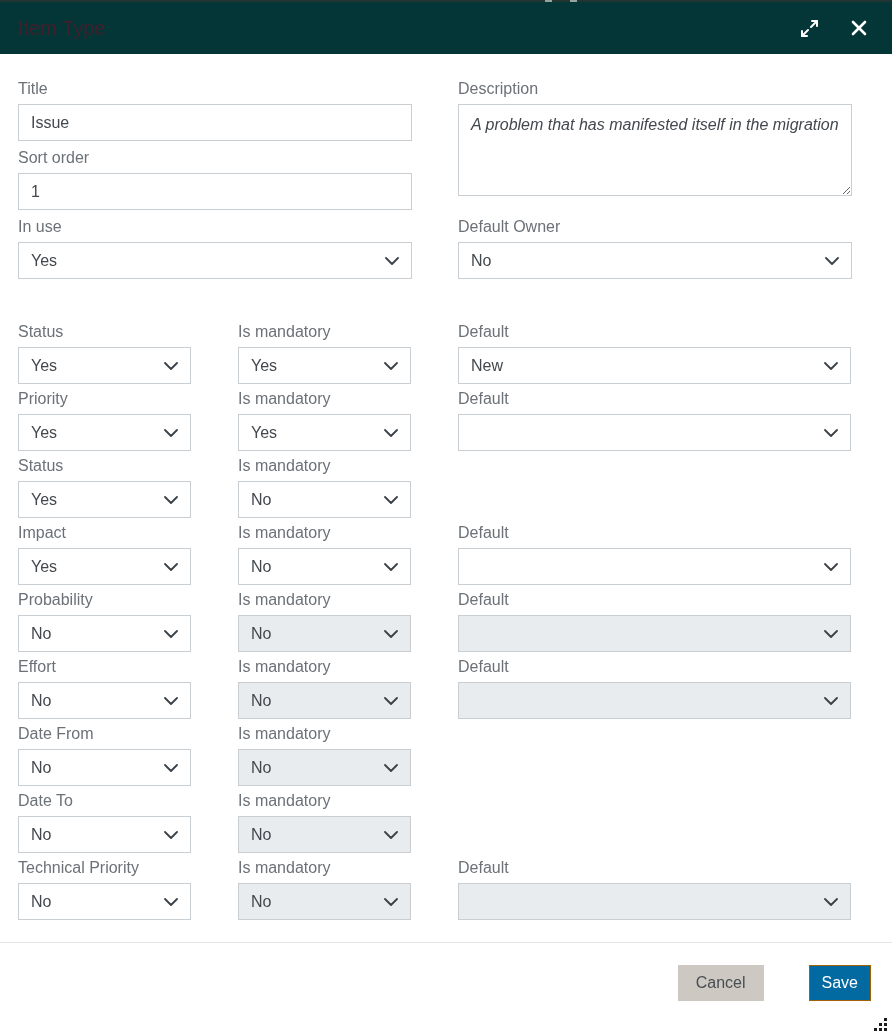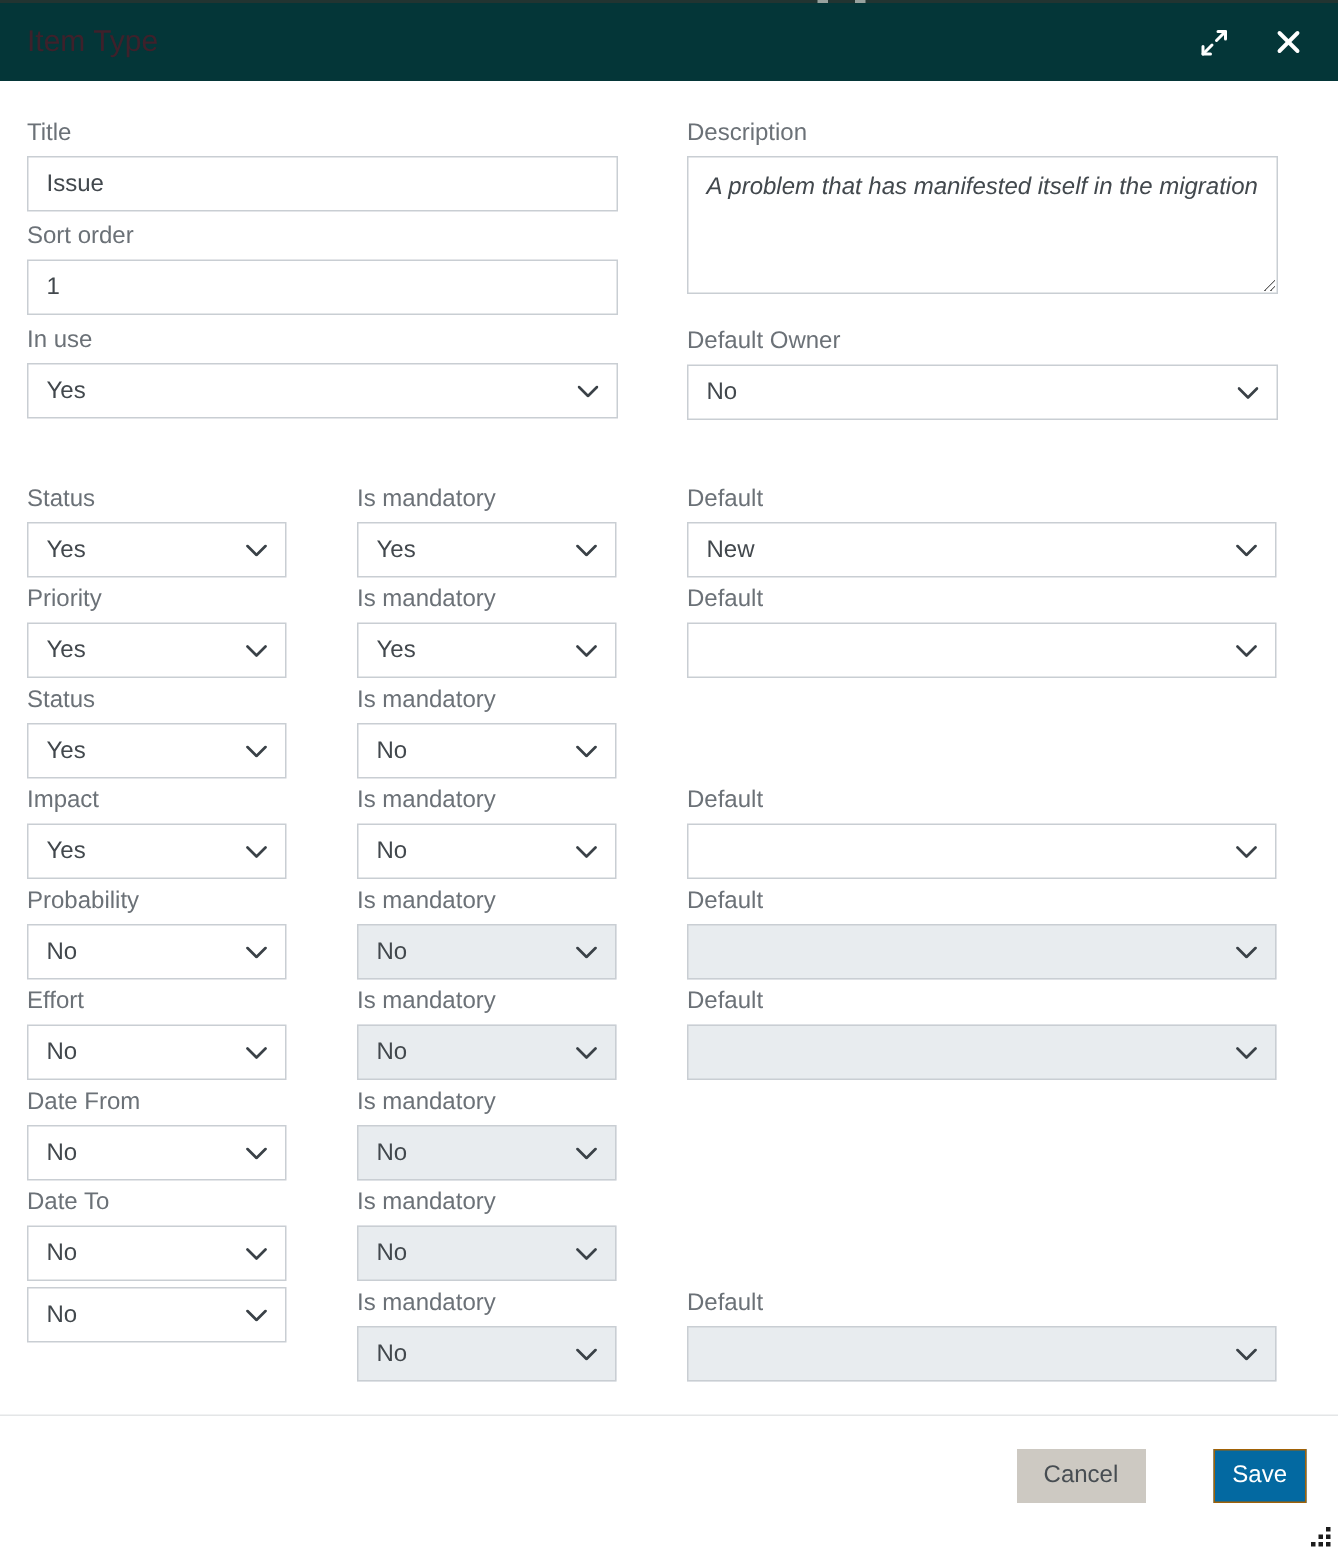--- a/index.html
+++ b/index.html
@@ -457,20 +457,21 @@
     <div class="lbl">Is mandatory</div>
     <div class="selwrap">
       <select disabled="" class="disabled"><option>No</option></select>
       <svg class="chev" width="14" height="8" viewBox="0 0 14 8">
             <path d="M1 1l6 6 6-6" fill="none" stroke="#3a4147" stroke-width="1.8" stroke-linecap="round" stroke-linejoin="round"></path>
           </svg>
     </div>
   </div>
 <div class="cell"></div>
   <div class="cell">
+    <div class="lbl">Technical Priority</div>
     <div class="selwrap">
       <select><option>No</option></select>
       <svg class="chev" width="14" height="8" viewBox="0 0 14 8">
             <path d="M1 1l6 6 6-6" fill="none" stroke="#3a4147" stroke-width="1.8" stroke-linecap="round" stroke-linejoin="round"></path>
           </svg>
     </div>
   </div>
 
   <div class="cell">
     <div class="lbl">Is mandatory</div>

